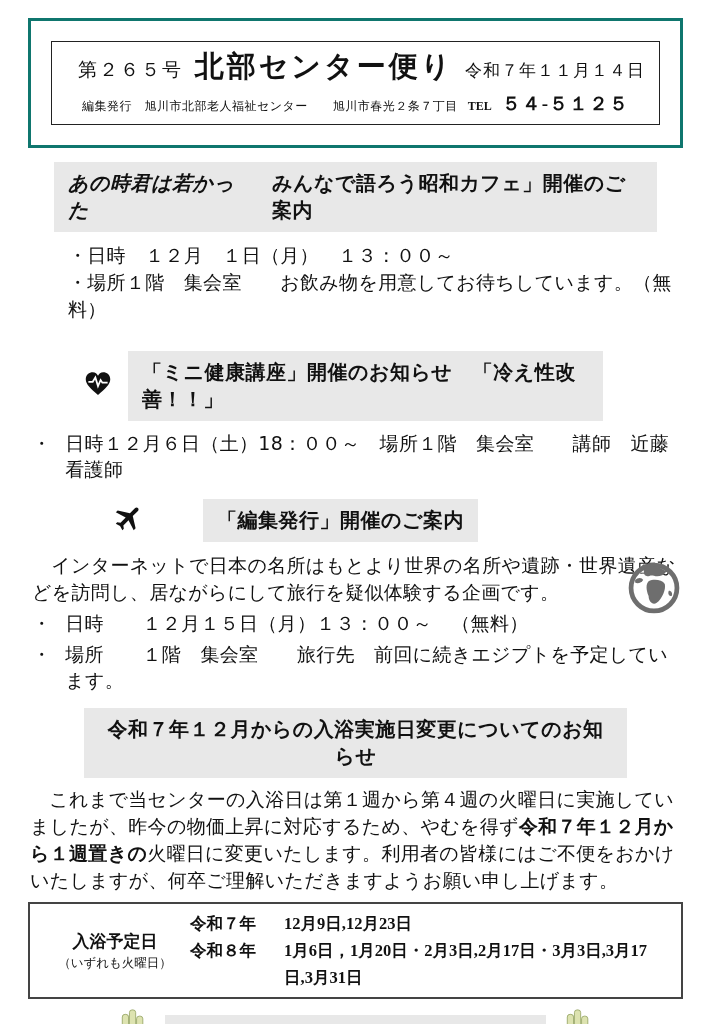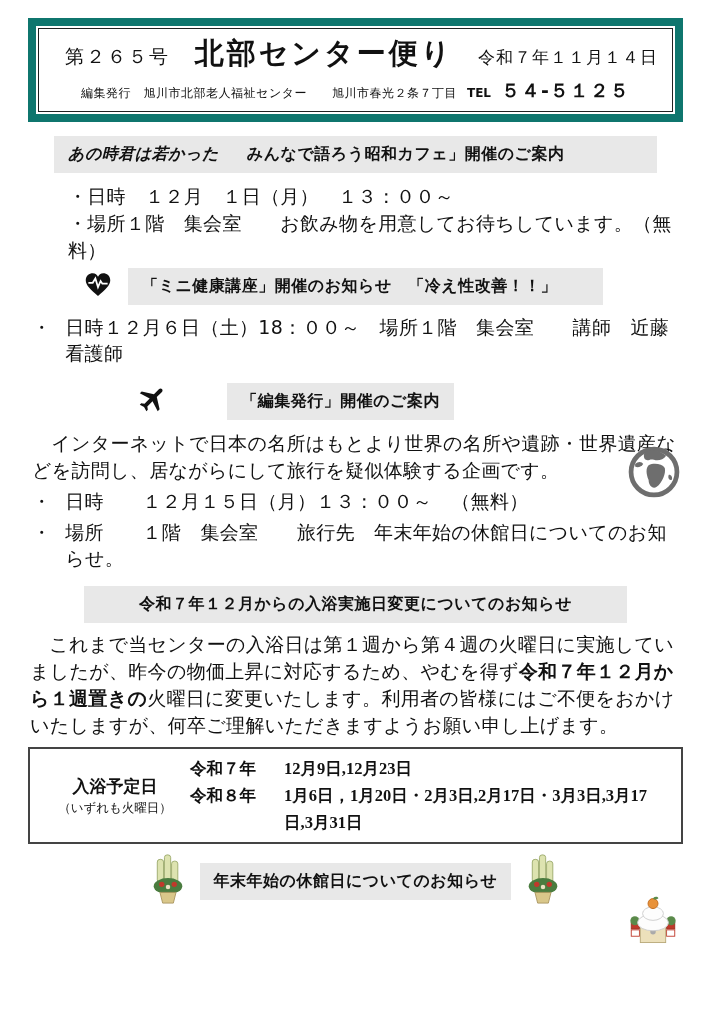--- a/index.html
+++ b/index.html
@@ -5,45 +5,45 @@
   * { box-sizing: border-box; }
   body { margin: 0; background: #ffffff; }
   .page {
     width: 711px; height: 1024px; overflow: hidden;
     background: #ffffff; color: #111;
     font-family: "DejaVu Sans", "Liberation Sans", sans-serif;
     position: relative; padding: 18px 28px 10px 28px;
   }
 
   
-  .hdr-box { border: 8px solid #0f766e; padding: 2px; }
+  .hdr-box { border: 3px solid #0f766e; padding: 20px; font-family: Liberation Serif, serif; }
   .hdr-inner { border: 1px solid #222; padding: 5px 14px 7px 14px; }
   .hdr-row1 { display: flex; align-items: baseline; justify-content: space-between; }
   .issue { font-size: 19px; letter-spacing: 2px; padding-left: 12px; }
   .title { font-size: 29px; font-weight: bold; letter-spacing: 3px; }
   .hdate { font-size: 17px; letter-spacing: 1px; }
   .hdr-row2 { display: flex; align-items: baseline; justify-content: center; gap: 10px; margin-top: 4px; }
   .publisher { font-size: 12px; letter-spacing: 0.5px; }
   .tel-label { font-size: 12px; font-weight: bold; }
   .tel-number { font-size: 19px; font-weight: bold; letter-spacing: 1px; }
 
   
-  .banner { background: #e8e8e8; font-weight: bold; font-size: 16px; padding: 8px 14px; letter-spacing: 0.5px; }
+  .banner { background: #e8e8e8; font-weight: bold; font-size: 20px; padding: 8px 14px; letter-spacing: 0.5px; }
   .bodytext { font-size: 19px; line-height: 1.42; letter-spacing: 0.3px; }
   .bullet-line { display: flex; gap: 14px; font-size: 19px; margin-top: 5px; letter-spacing: 0.3px; }
   .bullet { flex: 0 0 auto; }
 
   
   .sec1 { margin-top: 14px; }
   .sec1 .banner { margin: 0 26px; display: flex; gap: 28px; align-items: baseline; }
   .sec1-em { font-style: italic; }
   .sec1 .lines { margin: 10px 0 0 40px; }
 
   
-  .sec2 { margin-top: 4px; }
+  .sec2 { margin-top: 28px; }
   .sec2-head { display: flex; align-items: center; gap: 16px; margin-left: 56px; margin-right: 80px; }
   .sec2-head .banner { flex: 1; }
   .sec2 .bullet-line { margin: 10px 0 0 4px; }
 
   
   .sec3 { margin-top: 16px; position: relative; }
   .sec3-head { display: flex; align-items: center; justify-content: center; gap: 58px; margin-right: 120px; }
   .sec3 .bodytext { margin: 10px 4px 0 4px; width: 648px; }
   .globe-wrap { position: absolute; right: 2px; top: 62px; }
   .sec3 .bullet-line { margin-left: 4px; }
@@ -130,21 +130,21 @@
         <path d="M6 14 C8 12 11 12 12 14 C11 16 8 17 6 16 Z" fill="#6e6e6e"></path>
         <path d="M31 22 C33 22 34 24 33 26 C31 26 30 24 31 22 Z" fill="#6e6e6e"></path>
       </svg>
     </div>
     <div class="bullet-line">
       <span class="bullet">・</span>
       <span>日時　　１２月１５日（月）１３：００～　（無料）</span>
     </div>
     <div class="bullet-line">
       <span class="bullet">・</span>
-      <span>場所　　１階　集会室　　旅行先　年末年始の休館日についてのお知らせ。</span>
+      <span>場所　　１階　集会室　　旅行先　前回に続きエジプトを予定しています。</span>
     </div>
   </div>
 
   <div class="sec4">
     <div class="banner">令和７年１２月からの入浴実施日変更についてのお知らせ</div>
     <div class="bodytext"><span>　これまで当センターの入浴日は第１週から第４週の火曜日に実施していましたが、昨今の物価上昇に対応するため、やむを得ず</span><b>令和７年１２月から１週置きの</b><span>火曜日に変更いたします。利用者の皆様にはご不便をおかけいたしますが、何卒ご理解いただきますようお願い申し上げます。</span></div>
     <div class="sched-box">
       <div class="sched-label">
         <div class="l1">入浴予定日</div>
         <div class="l2">（いずれも火曜日）</div>

